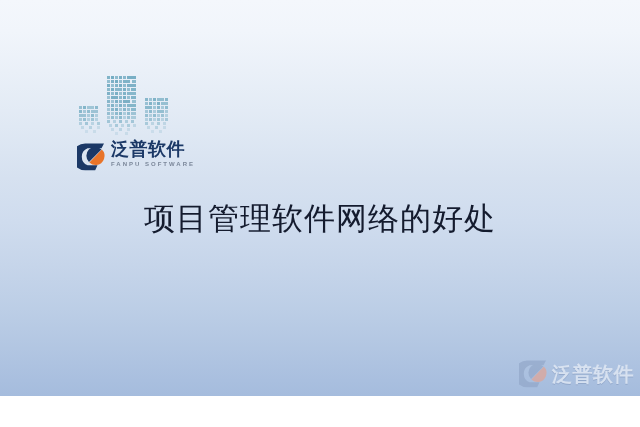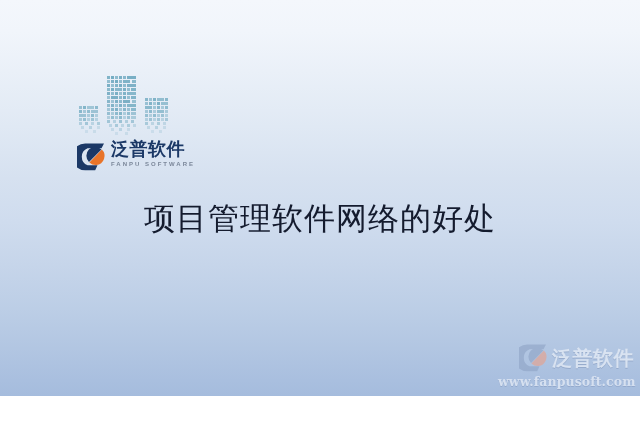--- a/index.html
+++ b/index.html
@@ -384,16 +384,15 @@
                    A13.3 13.3 0 0 1 8.2 1.5 Z" fill="#8fa4c6"></path>
           <path d="M24.8 7.6 A9.0 9.0 0 0 1 19.4 23.0
                    A9.0 9.0 0 0 1 12.4 20.4
                    L24.8 7.6 Z" fill="#e9a08a"></path>
           <path d="M12.0 20.0 L24.4 7.4
                    A8.6 8.6 0 0 0 12.0 20.0 Z" fill="#8fa4c6"></path>
         </svg>
       </div>
       <span id="watermark-cn">泛普软件</span>
     </div>
-    <div id="watermark-url">www.fanpusoft.com</div>
   </div>
 
 </div>
 
 </body></html>

